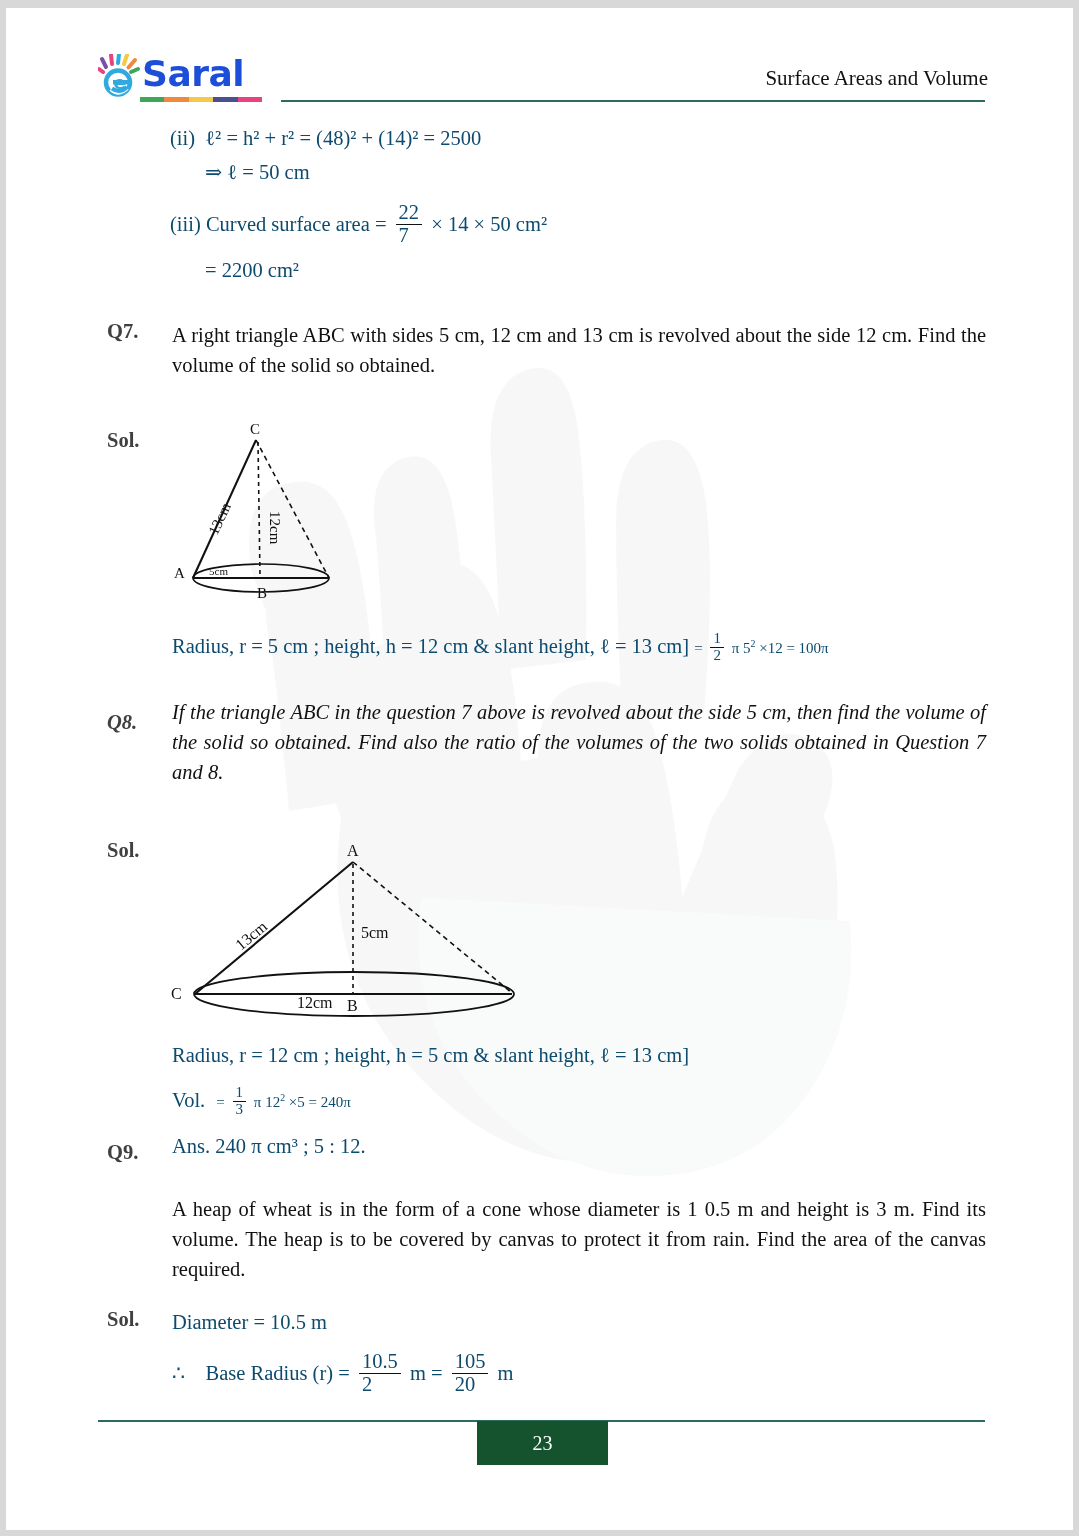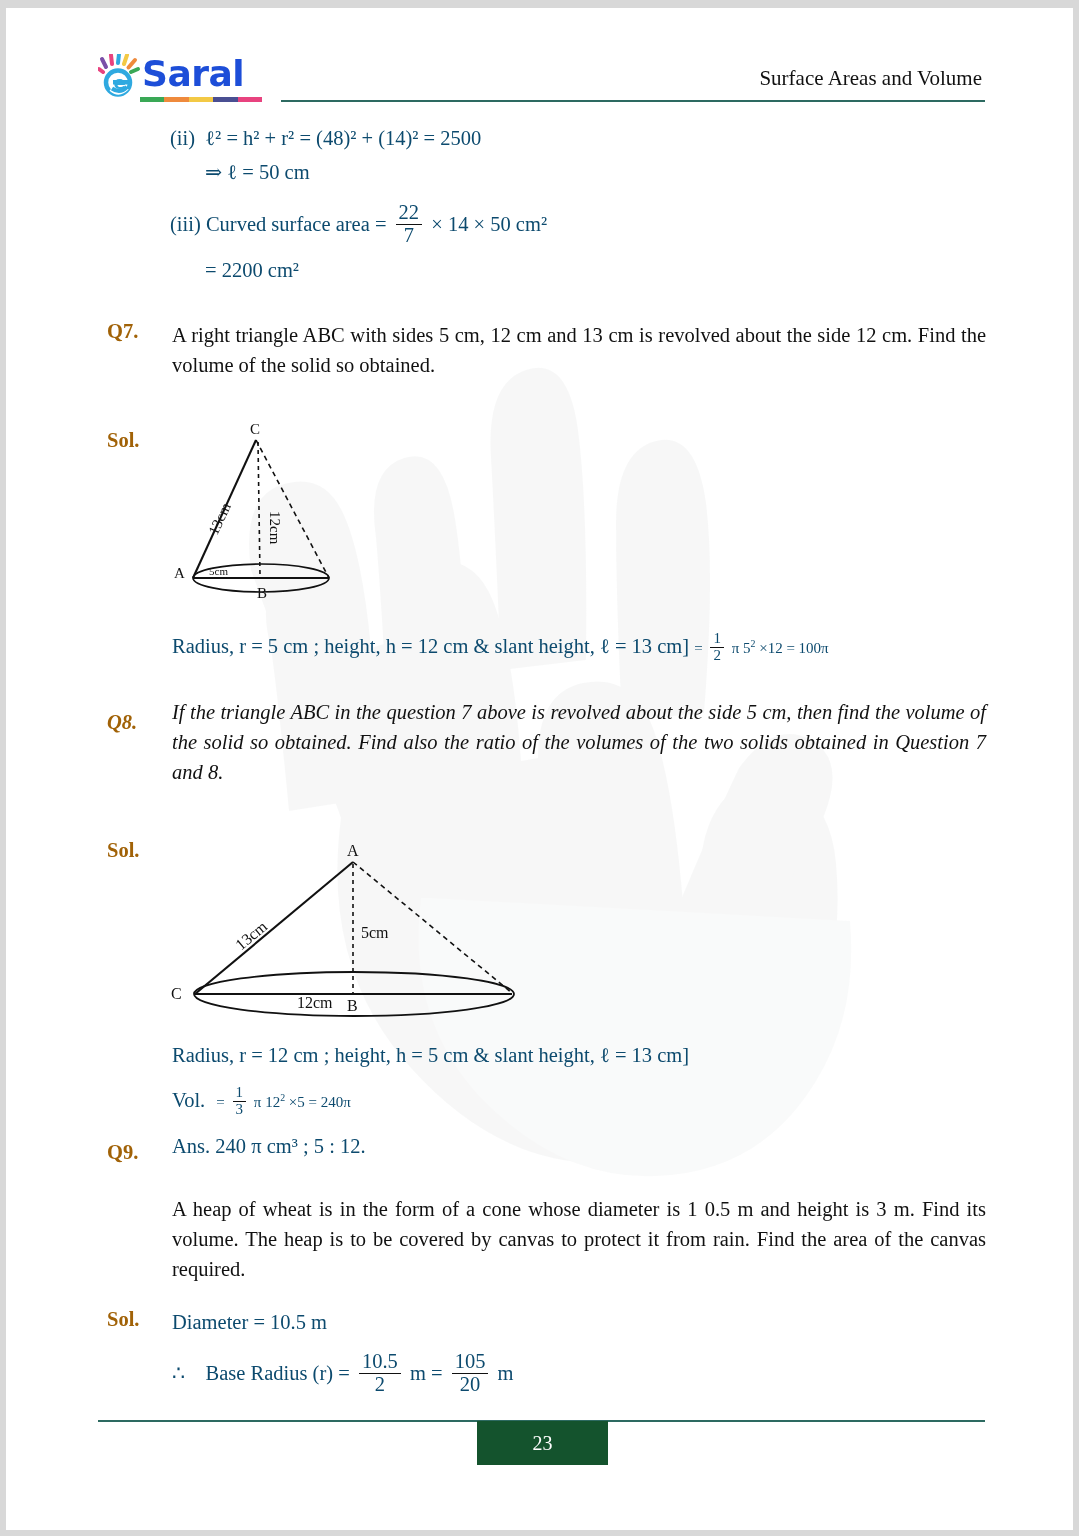--- a/index.html
+++ b/index.html
@@ -66,56 +66,56 @@
   }
   .logo-bar {
     position: absolute;
     left: 42px; top: 45px;
     width: 122px; height: 5px;
     display: flex;
   }
   .logo-bar i { display:block; height:100%; flex:1 1 auto; }
   .hdr-title {
     position: absolute;
-    right: 91px;
+    right: 85px;
     top: 22px;
     font-size: 21px;
     color: #111;
     white-space: nowrap;
     margin-left: 29px;
   }
   .hdr-rule {
     position: absolute;
     left: 275px;
     right: 88px;
     top: 56px;
     border-bottom: 2px solid #2d6a61;
   }
 
   
   .blk { position: absolute; font-size: 20.5px; color: #0c4a6e; line-height: 1.42; }
   .qlabel {
     position: absolute;
     font-weight: bold;
     font-size: 20.5px;
-    color: #a16207;
+    color: #404040;
   }
   .qbody {
     position: absolute;
     font-size: 20.5px;
     color: #111;
     text-align: justify;
     line-height: 1.47;
   }
 
   
   .frac {
     display: inline-block;
     vertical-align: middle;
-    text-align: center;
+    text-align: left;
     margin: 0 4px;
     position: relative;
     top: -2px;
   }
   .frac .num { display: block; line-height: 1.05; padding: 0 3px; }
   .frac .den { display: block; line-height: 1.05; padding: 0 3px; border-top: 1.4px solid #111; }
   .sup { font-size: 0.66em; vertical-align: super; }
   .small-math { font-size: 15px; }
   .small-math .frac .den { border-top: 1.2px solid #111; }
 

